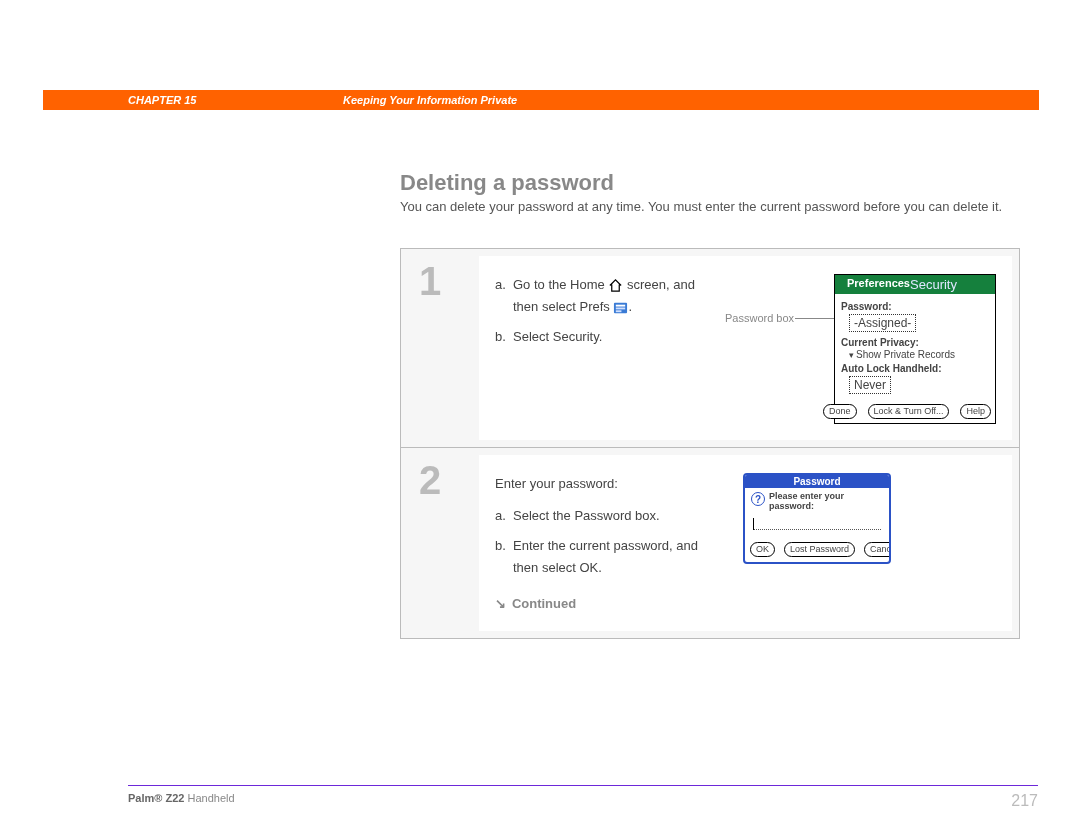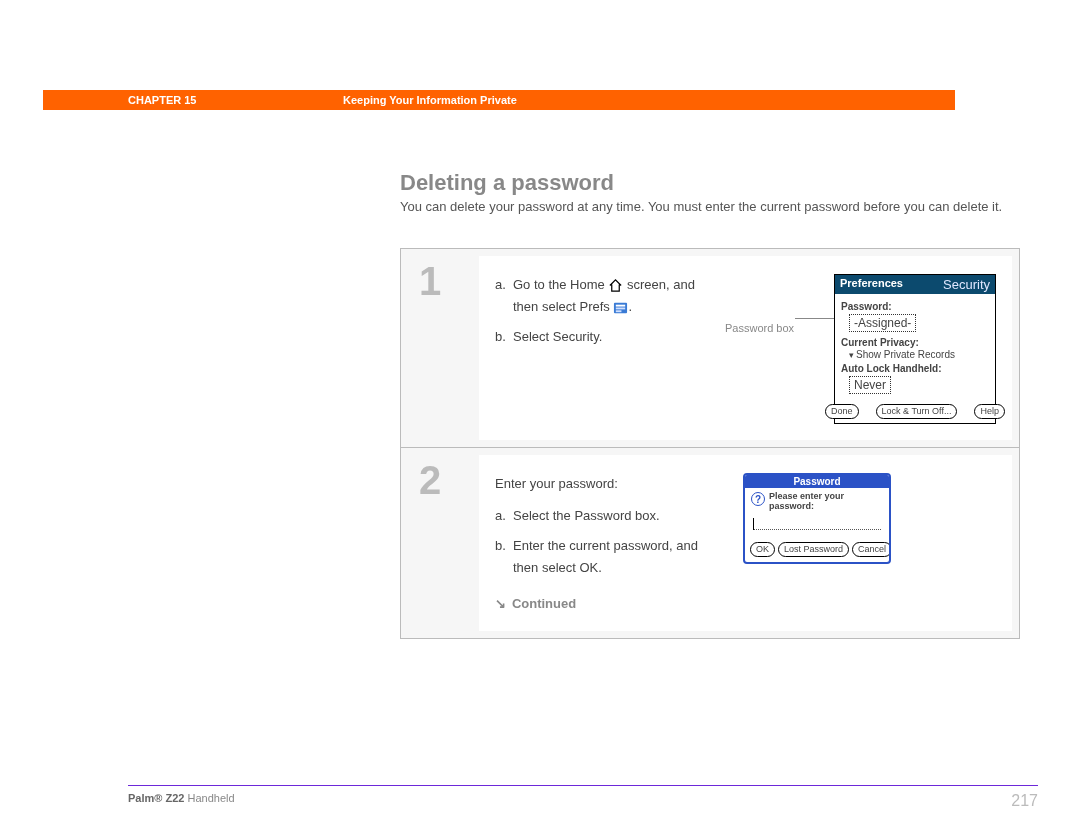--- a/index.html
+++ b/index.html
@@ -8,28 +8,29 @@
     background: #fff;
     width: 1080px;
     height: 834px;
     position: relative;
     color: #333;
   }
   .header-bar {
     position: absolute;
     top: 90px;
     left: 43px;
-    width: 912px;
+    width: 996px;
     height: 20px;
     background: #ff6200;
     display: flex;
     align-items: center;
     color: #fff;
     font-size: 11px;
     font-weight: bold;
+    font-style: italic;
   }
   .header-chapter { position: absolute; left: 85px; }
   .header-title { position: absolute; left: 300px; }
 
   .section-heading {
     position: absolute;
     left: 400px;
     top: 170px;
     font-size: 22px;
     font-weight: bold;
@@ -124,48 +125,48 @@
   
   .palm-window {
     width: 162px;
     border: 1px solid #000;
     background: #fff;
     font-family: Arial, sans-serif;
     font-size: 10px;
     position: relative;
   }
   .palm-titlebar {
-    background: #0c4a6e;
+    background: #15803d;
     color: #fff;
     display: flex;
-    justify-content: space-between;
-    padding: 2px 5px;
+    justify-content: flex-start;
+    padding: 2px 12px;
     font-weight: bold;
     font-size: 11px;
   }
   .palm-titlebar .right { color: #dfe7ff; font-weight: normal; font-size: 13px; }
   .palm-body { padding: 5px 6px 4px 6px; }
   .palm-label { font-weight: bold; font-size: 10px; margin-top: 2px; }
   .palm-box {
     border: 1px dotted #333;
     padding: 1px 4px;
     font-size: 12px;
     margin: 2px 0 3px 8px;
     display: inline-block;
     min-width: 60px;
     text-align: center;
     background: #fff;
   }
   .palm-dropdown::before { content: "▾ "; font-size: 9px; }
   .palm-dropdown { font-size: 10px; margin: 1px 0 3px 8px; }
   .palm-footer {
     display: flex;
-    gap: 17px;
+    gap: 11px;
     padding: 3px 4px 4px 4px;
-    justify-content: center;
+    justify-content: flex-end;
   }
   .palm-btn {
     border: 1px solid #000;
     border-radius: 8px;
     padding: 0 5px;
     font-size: 9px;
     line-height: 13px;
     background: #fff;
     white-space: nowrap;
   }
@@ -210,21 +211,21 @@
   }
   .palm-input-line::before {
     content: "";
     position: absolute;
     left: 0; top: -2px;
     width: 1px; height: 12px;
     background: #000;
   }
   .palm-dialog-footer {
     display: flex;
-    gap: 3px;
+    gap: 9px;
     padding: 2px 5px 5px 5px;
   }
 
   .footer {
     position: absolute;
     left: 128px;
     bottom: 24px;
     width: 910px;
     border-top: 1px solid #6d28d9;
     padding-top: 6px;
@@ -266,21 +267,21 @@
               </svg><span>.</span>
           </div>
         </div>
         <div class="substep">
           <div class="lbl">b.</div>
           <div class="txt">Select Security.</div>
         </div>
       </div>
 
       <div class="figure-col">
-        <div class="callout-label" style="left:-8px; top:48px;text-align:center;">Password box</div>
+        <div class="callout-label" style="left:-8px; top:38px;text-align:center;">Password box</div>
         <div class="callout-line" style="left:62px; top:44px; width:44px;"></div>
 
         <div class="palm-window">
           <div class="palm-titlebar">
             <span>Preferences</span>
             <span class="right">Security</span>
           </div>
           <div class="palm-body">
             <div class="palm-label">Password:</div>
             <div class="palm-box">-Assigned-</div>

